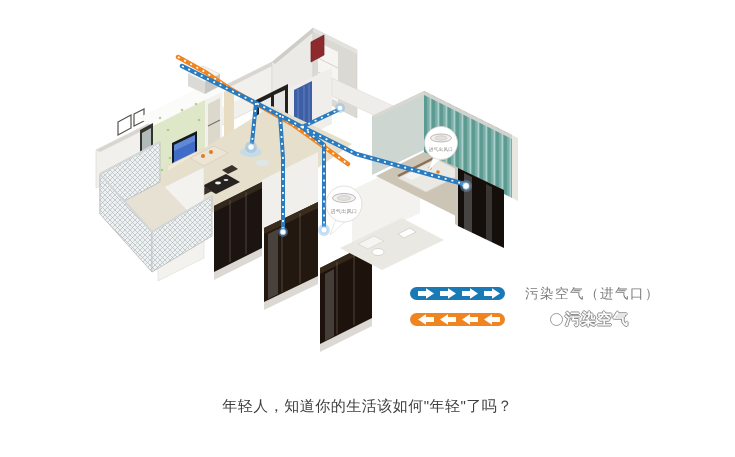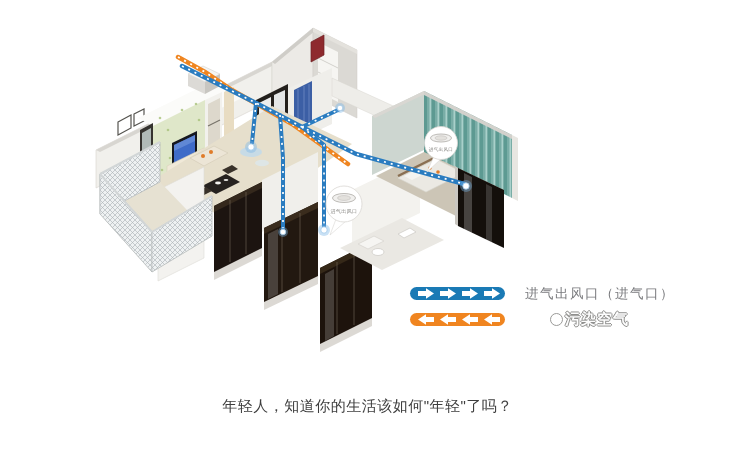--- a/index.html
+++ b/index.html
@@ -228,21 +228,21 @@
       <div class="pill" style="background:#1a7ab5">
         <svg width="95" height="13" viewBox="0 0 95 13">
           <g fill="#ffffff">
             <path d="M8,4 h8 v-2.8 l8,5.3 -8,5.3 v-2.8 h-8 z"></path>
             <path d="M8,4 h8 v-2.8 l8,5.3 -8,5.3 v-2.8 h-8 z" transform="translate(22,0)"></path>
             <path d="M8,4 h8 v-2.8 l8,5.3 -8,5.3 v-2.8 h-8 z" transform="translate(44,0)"></path>
             <path d="M8,4 h8 v-2.8 l8,5.3 -8,5.3 v-2.8 h-8 z" transform="translate(66,0)"></path>
           </g>
         </svg>
       </div>
-      <span class="legend-label">进气出风口（进气口）</span>
+      <span class="legend-label">污染空气（进气口）</span>
     </div>
     <div class="legend-row">
       <div class="pill" style="background:#f08520">
         <svg width="95" height="13" viewBox="0 0 95 13">
           <g fill="#ffffff">
             <path d="M8,6.5 l8,-5.3 v2.8 h8 v5 h-8 v2.8 z"></path>
             <path d="M8,6.5 l8,-5.3 v2.8 h8 v5 h-8 v2.8 z" transform="translate(22,0)"></path>
             <path d="M8,6.5 l8,-5.3 v2.8 h8 v5 h-8 v2.8 z" transform="translate(44,0)"></path>
             <path d="M8,6.5 l8,-5.3 v2.8 h8 v5 h-8 v2.8 z" transform="translate(66,0)"></path>
           </g>

